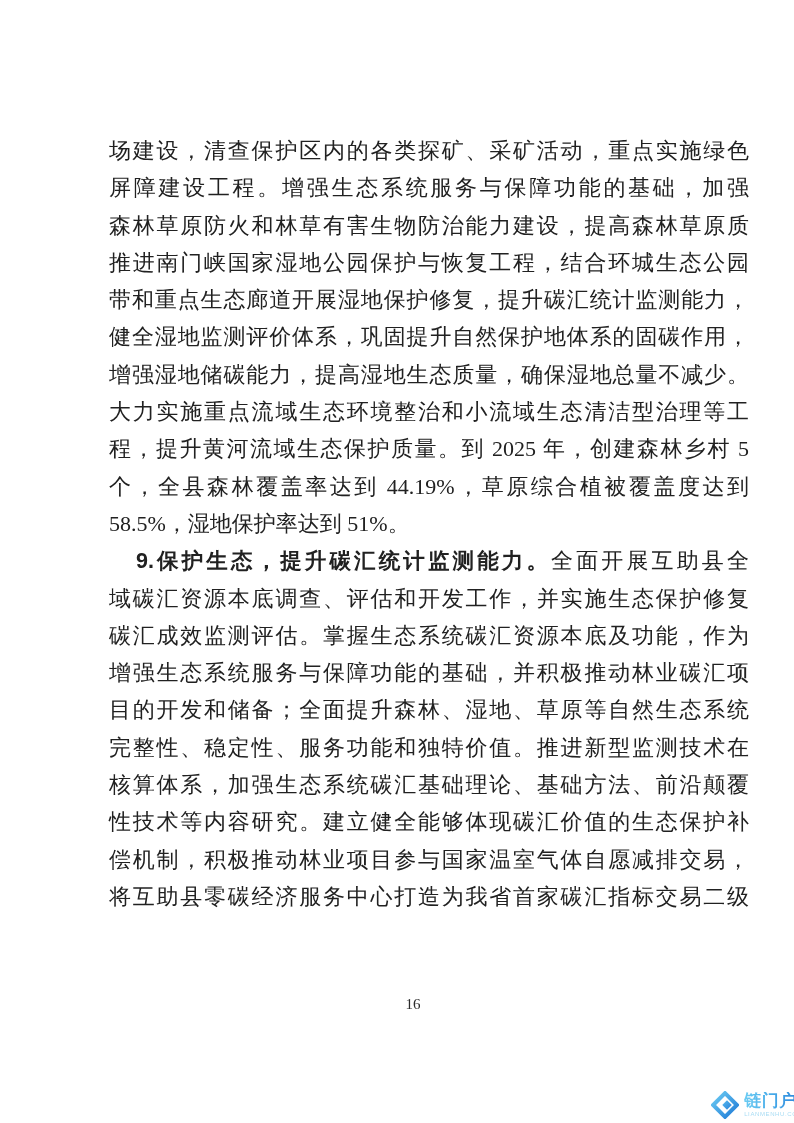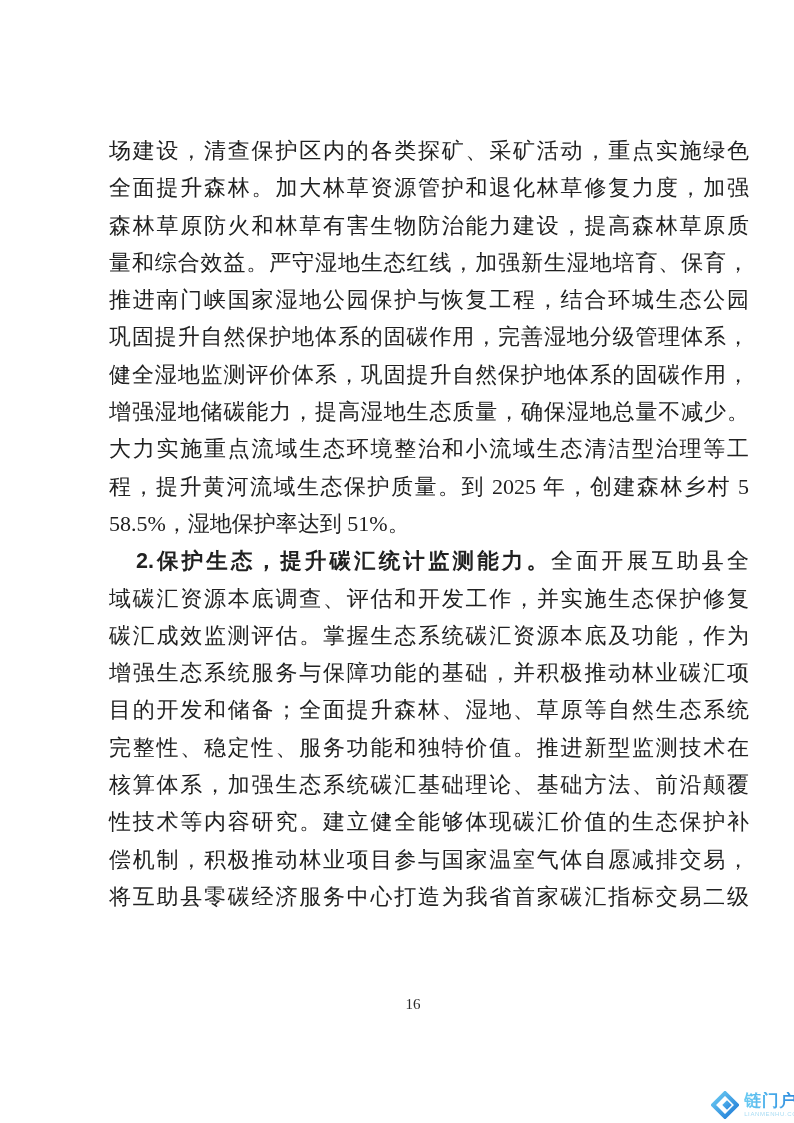--- a/index.html
+++ b/index.html
@@ -83,31 +83,31 @@
   }
 </style>
 </head>
 <body>
 
 <div class="page">
 
   <main class="text-block">
 
   <div class="line"><span class="seg">场建设，清查保护区内的各类探矿、采矿活动，重点实施绿色</span></div>
-      <div class="line"><span class="seg">全面提升森林。加大林草资源管护和退化林草修复力度，加强</span></div>
+      <div class="line"><span class="seg">屏障建设工程。增强生态系统服务与保障功能的基础，加强</span></div>
       <div class="line"><span class="seg">森林草原防火和林草有害生物防治能力建设，提高森林草原质</span></div>
-      <div class="line"><span class="seg">量和综合效益。严守湿地生态红线，加强新生湿地培育、保育，</span></div>
       <div class="line"><span class="seg">推进南门峡国家湿地公园保护与恢复工程，结合环城生态公园</span></div>
-      <div class="line"><span class="seg">巩固提升自然保护地体系的固碳作用，完善湿地分级管理体系，</span></div>
+      <div class="line"><span class="seg">带和重点生态廊道开展湿地保护修复，提升碳汇统计监测能力，</span></div>
       <div class="line"><span class="seg">健全湿地监测评价体系，巩固提升自然保护地体系的固碳作用，</span></div>
       <div class="line"><span class="seg">增强湿地储碳能力，提高湿地生态质量，确保湿地总量不减少。</span></div>
       <div class="line"><span class="seg">大力实施重点流域生态环境整治和小流域生态清洁型治理等工</span></div>
       <div class="line"><span class="seg">程，提升黄河流域生态保护质量。到 2025 年，创建森林乡村 5</span></div>
+      <div class="line"><span class="seg">个，全县森林覆盖率达到 44.19%，草原综合植被覆盖度达到</span></div>
       <div class="line natural"><span class="seg">58.5%，湿地保护率达到 51%。</span></div>
-      <div class="line indent"><span class="seg bold">2.保护生态，提升碳汇统计监测能力。</span><span class="seg">全面开展互助县全</span></div>
+      <div class="line indent"><span class="seg bold">9.保护生态，提升碳汇统计监测能力。</span><span class="seg">全面开展互助县全</span></div>
       <div class="line"><span class="seg">域碳汇资源本底调查、评估和开发工作，并实施生态保护修复</span></div>
       <div class="line"><span class="seg">碳汇成效监测评估。掌握生态系统碳汇资源本底及功能，作为</span></div>
       <div class="line"><span class="seg">增强生态系统服务与保障功能的基础，并积极推动林业碳汇项</span></div>
       <div class="line"><span class="seg">目的开发和储备；全面提升森林、湿地、草原等自然生态系统</span></div>
       <div class="line"><span class="seg">完整性、稳定性、服务功能和独特价值。推进新型监测技术在</span></div>
       <div class="line"><span class="seg">核算体系，加强生态系统碳汇基础理论、基础方法、前沿颠覆</span></div>
       <div class="line"><span class="seg">性技术等内容研究。建立健全能够体现碳汇价值的生态保护补</span></div>
       <div class="line"><span class="seg">偿机制，积极推动林业项目参与国家温室气体自愿减排交易，</span></div>
       <div class="line"><span class="seg">将互助县零碳经济服务中心打造为我省首家碳汇指标交易二级</span></div>
     </main>

